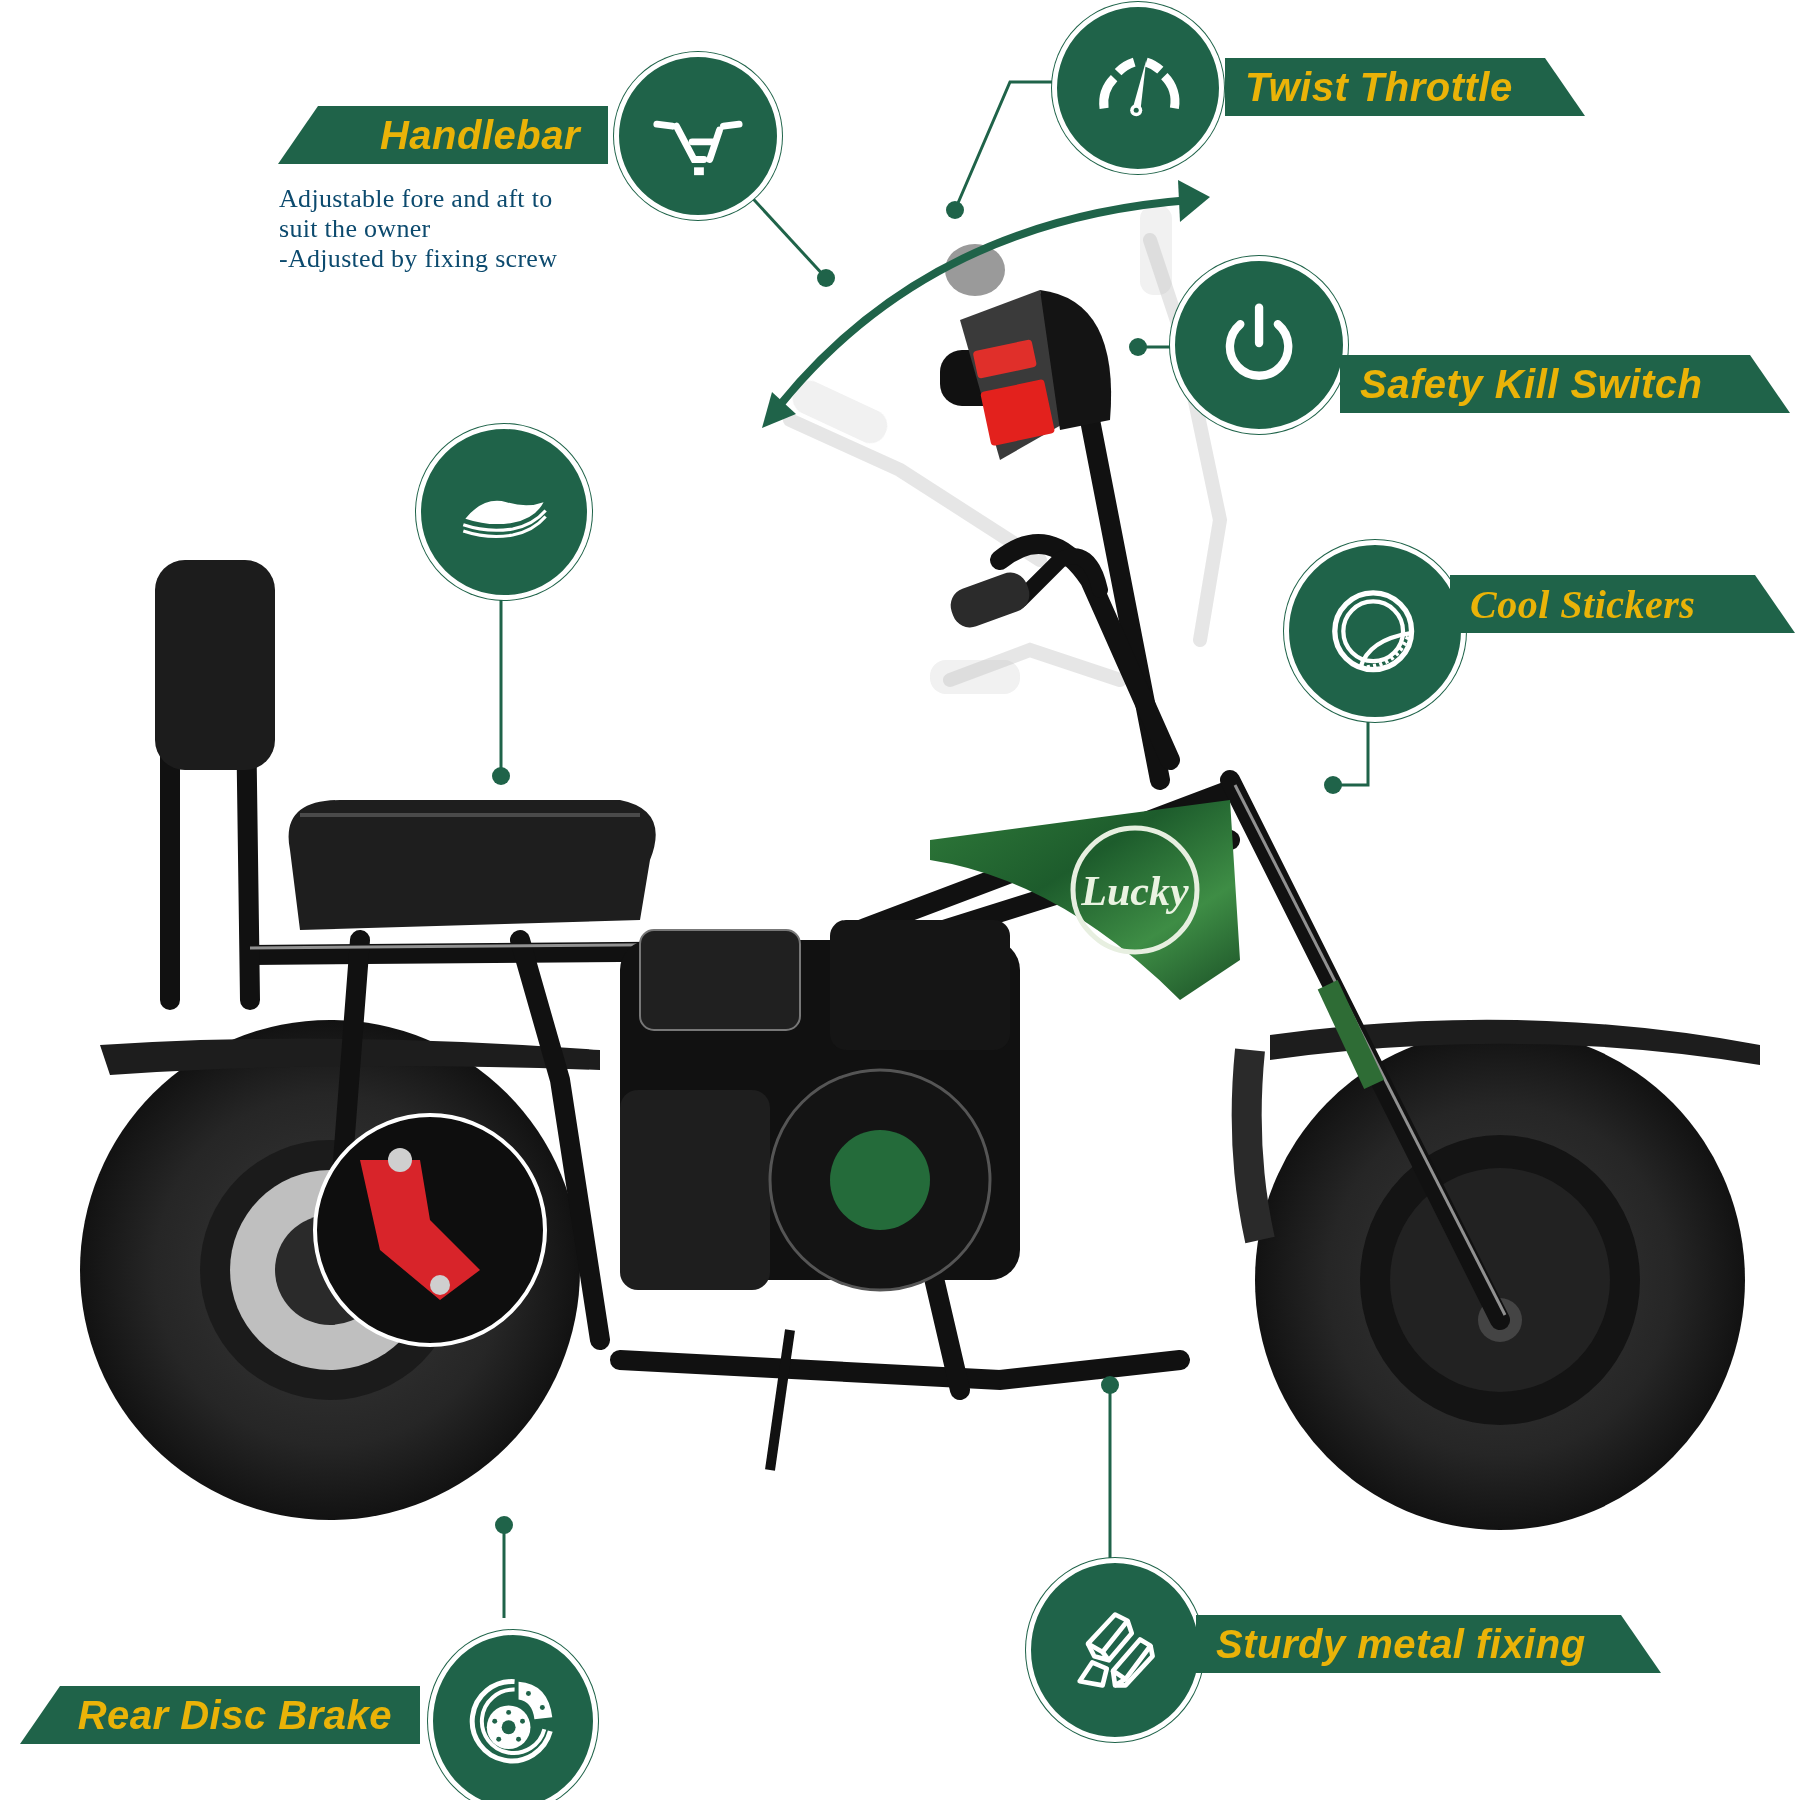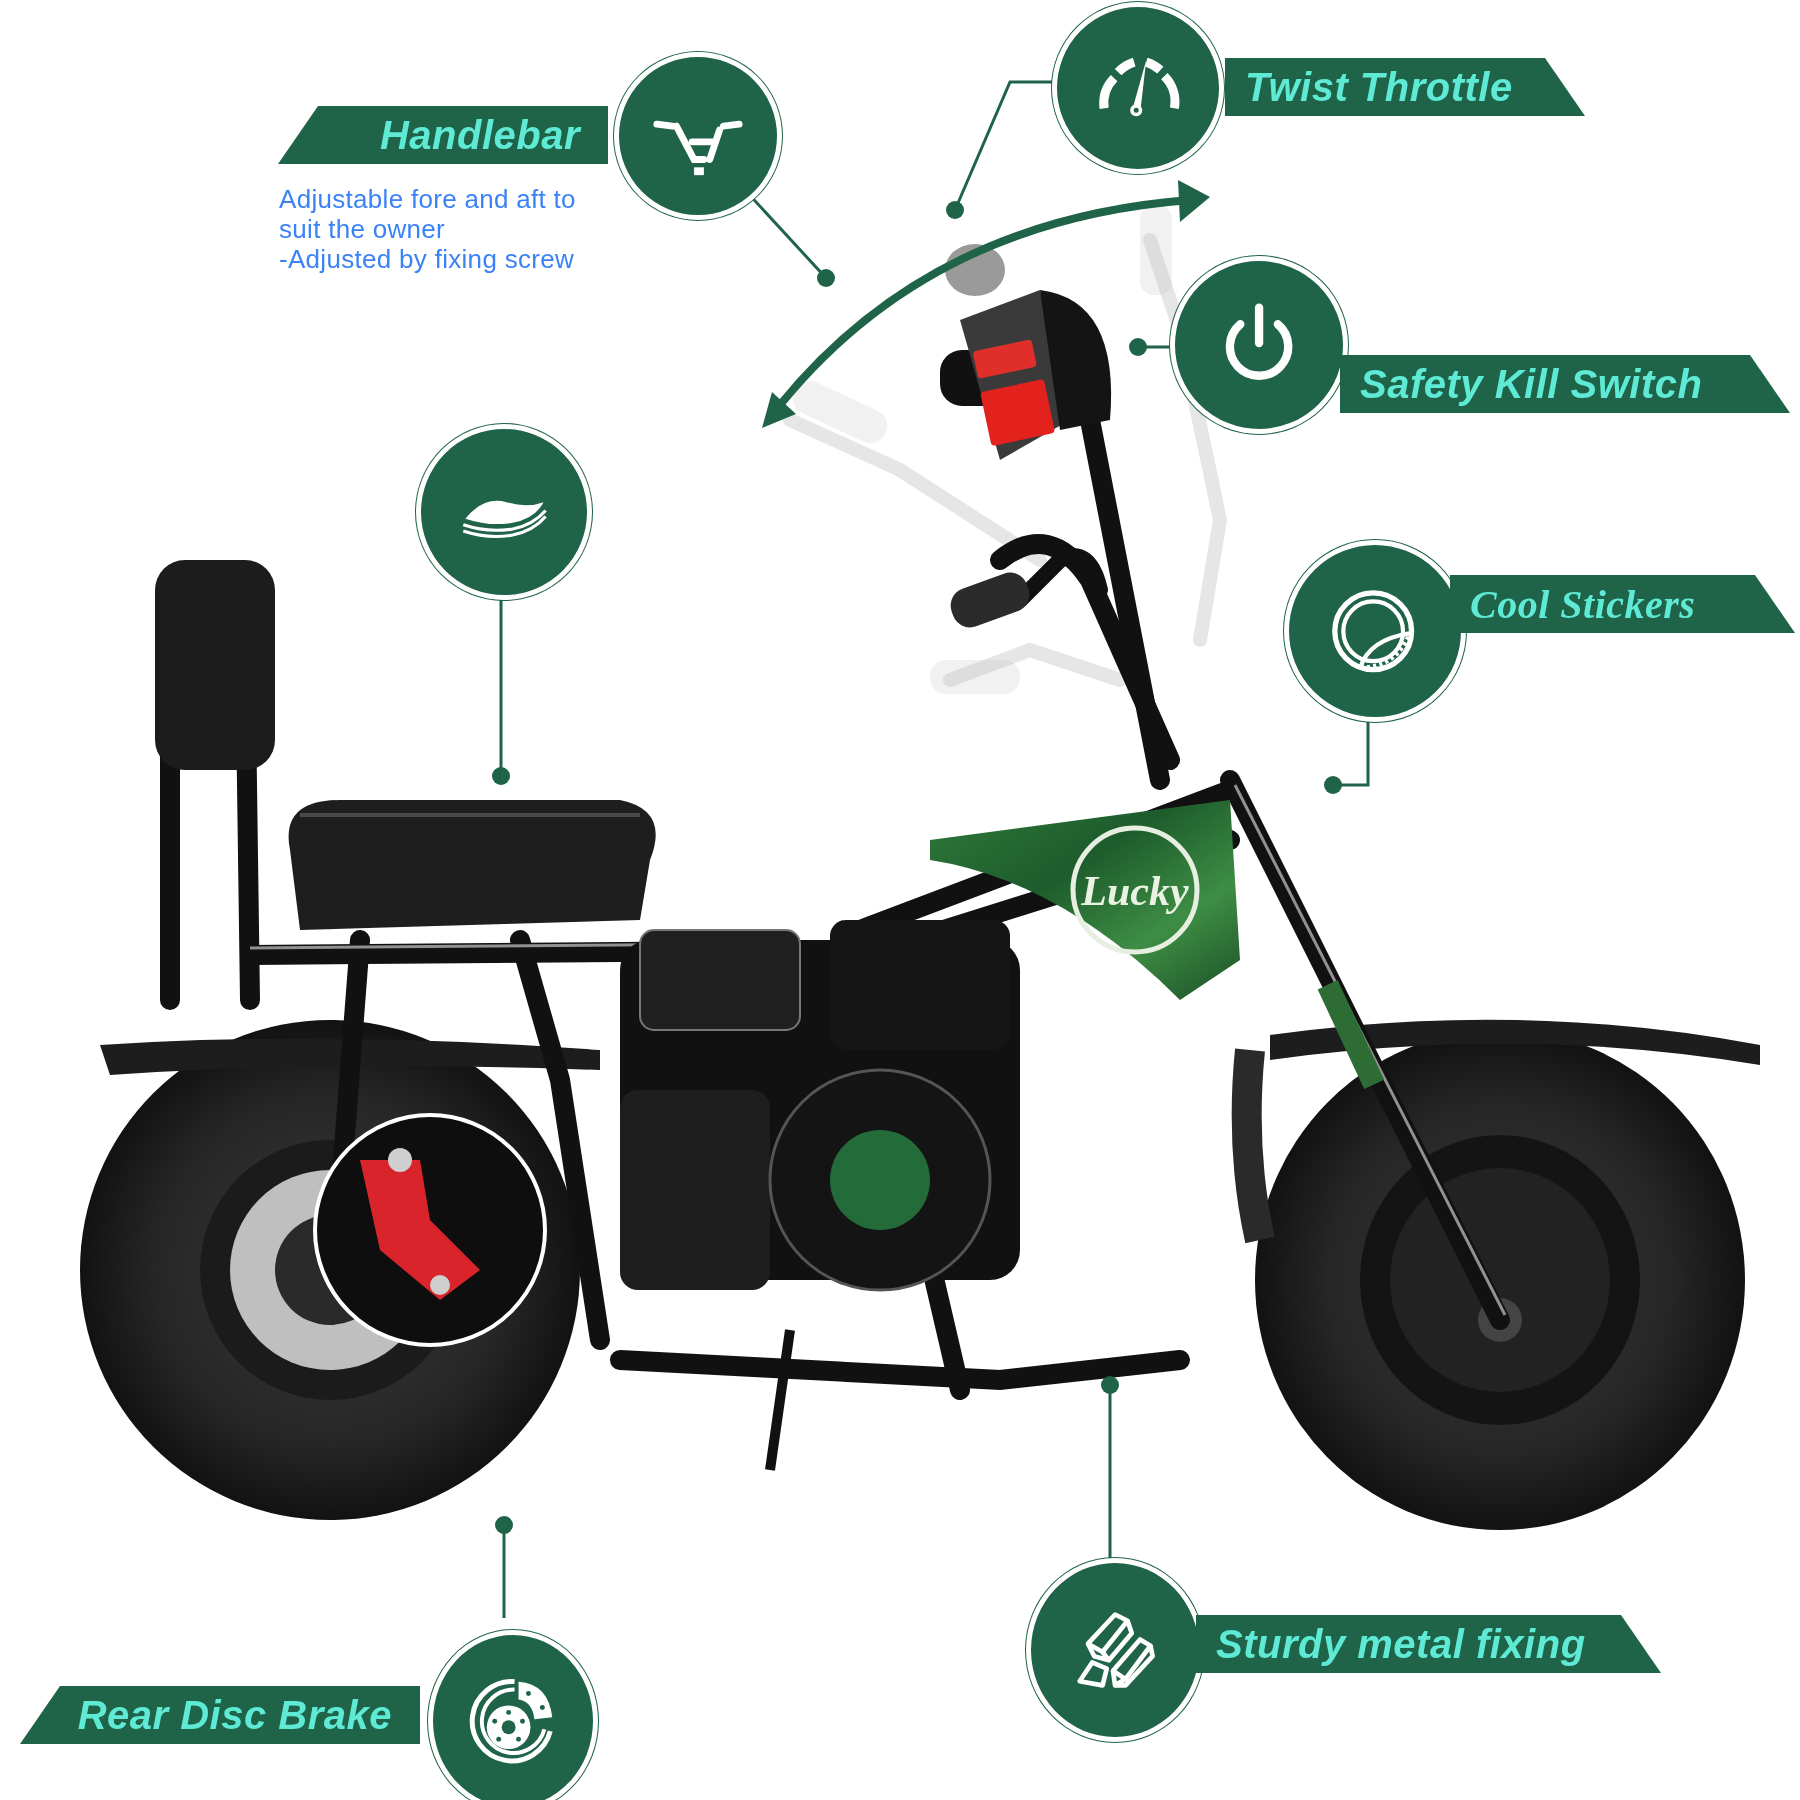--- a/index.html
+++ b/index.html
@@ -1,26 +1,26 @@
 <!DOCTYPE html>
 <html><head>
 <meta charset="utf-8">
 <style>
   html, body { margin:0; padding:0; background:#ffffff; }
   #stage { position:relative; width:1800px; height:1800px; overflow:hidden; background:#fff;
            font-family:"Liberation Sans", sans-serif; }
-  .banner { position:absolute; height:58px; background:#1f6349; color:#5eead4; display:flex; align-items:center;
+  .banner { position:absolute; height:58px; background:#1f6349; color:#eab308; display:flex; align-items:center;
             font-family:"Liberation Sans", sans-serif; font-weight:700; font-style:italic; font-size:40px;
             letter-spacing:0.5px; white-space:nowrap; }
   .banner.left  { clip-path: polygon(40px 0, 100% 0, 100% 100%, 0 100%); justify-content:flex-end; padding-right:28px; box-sizing:border-box; }
   .banner.right { clip-path: polygon(0 0, calc(100% - 40px) 0, 100% 100%, 0 100%); justify-content:flex-start; padding-left:20px; box-sizing:border-box; }
   .badge { position:absolute; border-radius:50%; background:#1f6349; border:5px solid #fff; box-shadow:0 0 0 1px #1f6349;
            display:flex; align-items:center; justify-content:center; }
   .badge svg { width:62%; height:62%; }
-  .desc { position:absolute; font-family:Liberation Sans, sans-serif; font-size:26px; line-height:30px; color:#3b82f6;
+  .desc { position:absolute; font-family:Liberation Serif, serif; font-size:26px; line-height:30px; color:#0c4a6e;
           letter-spacing:0.3px; }
   svg.overlay { position:absolute; left:0; top:0; width:1800px; height:1800px; pointer-events:none; }
   .bike { position:absolute; left:0; top:0; width:1800px; height:1800px; }
 </style>
 </head>
 <body>
 
 <div id="stage">
 
   <svg class="bike" viewBox="0 0 1800 1800">

